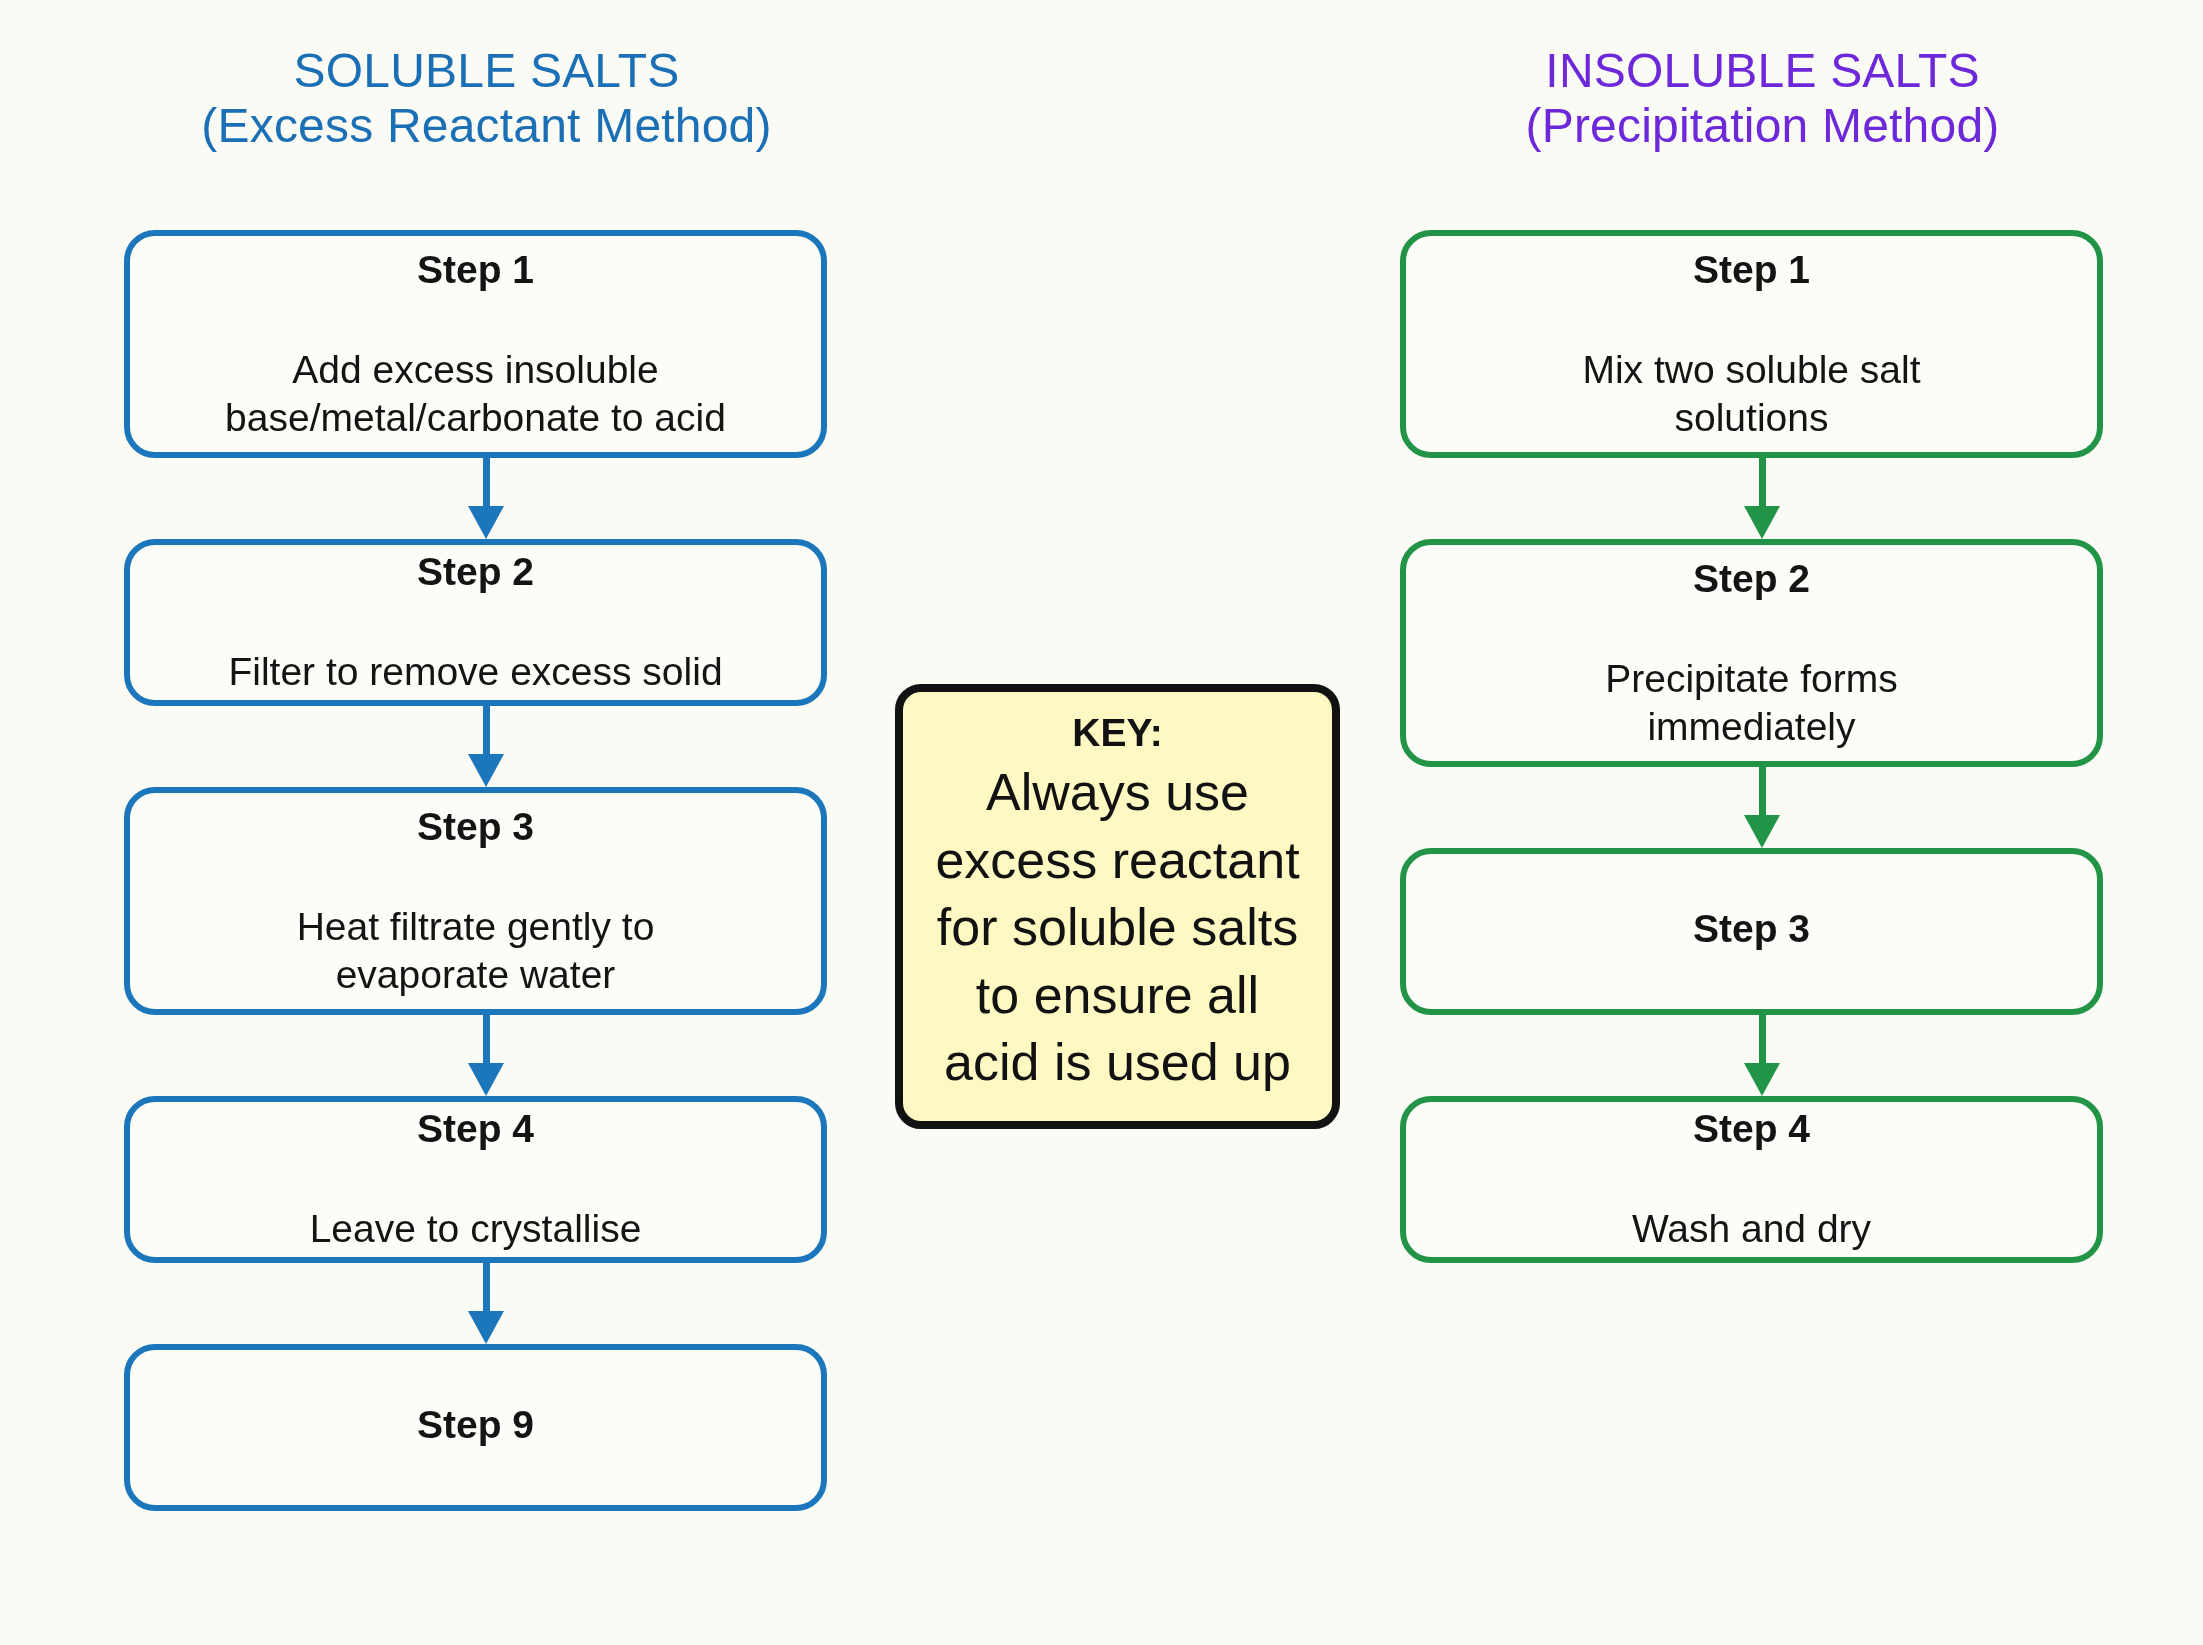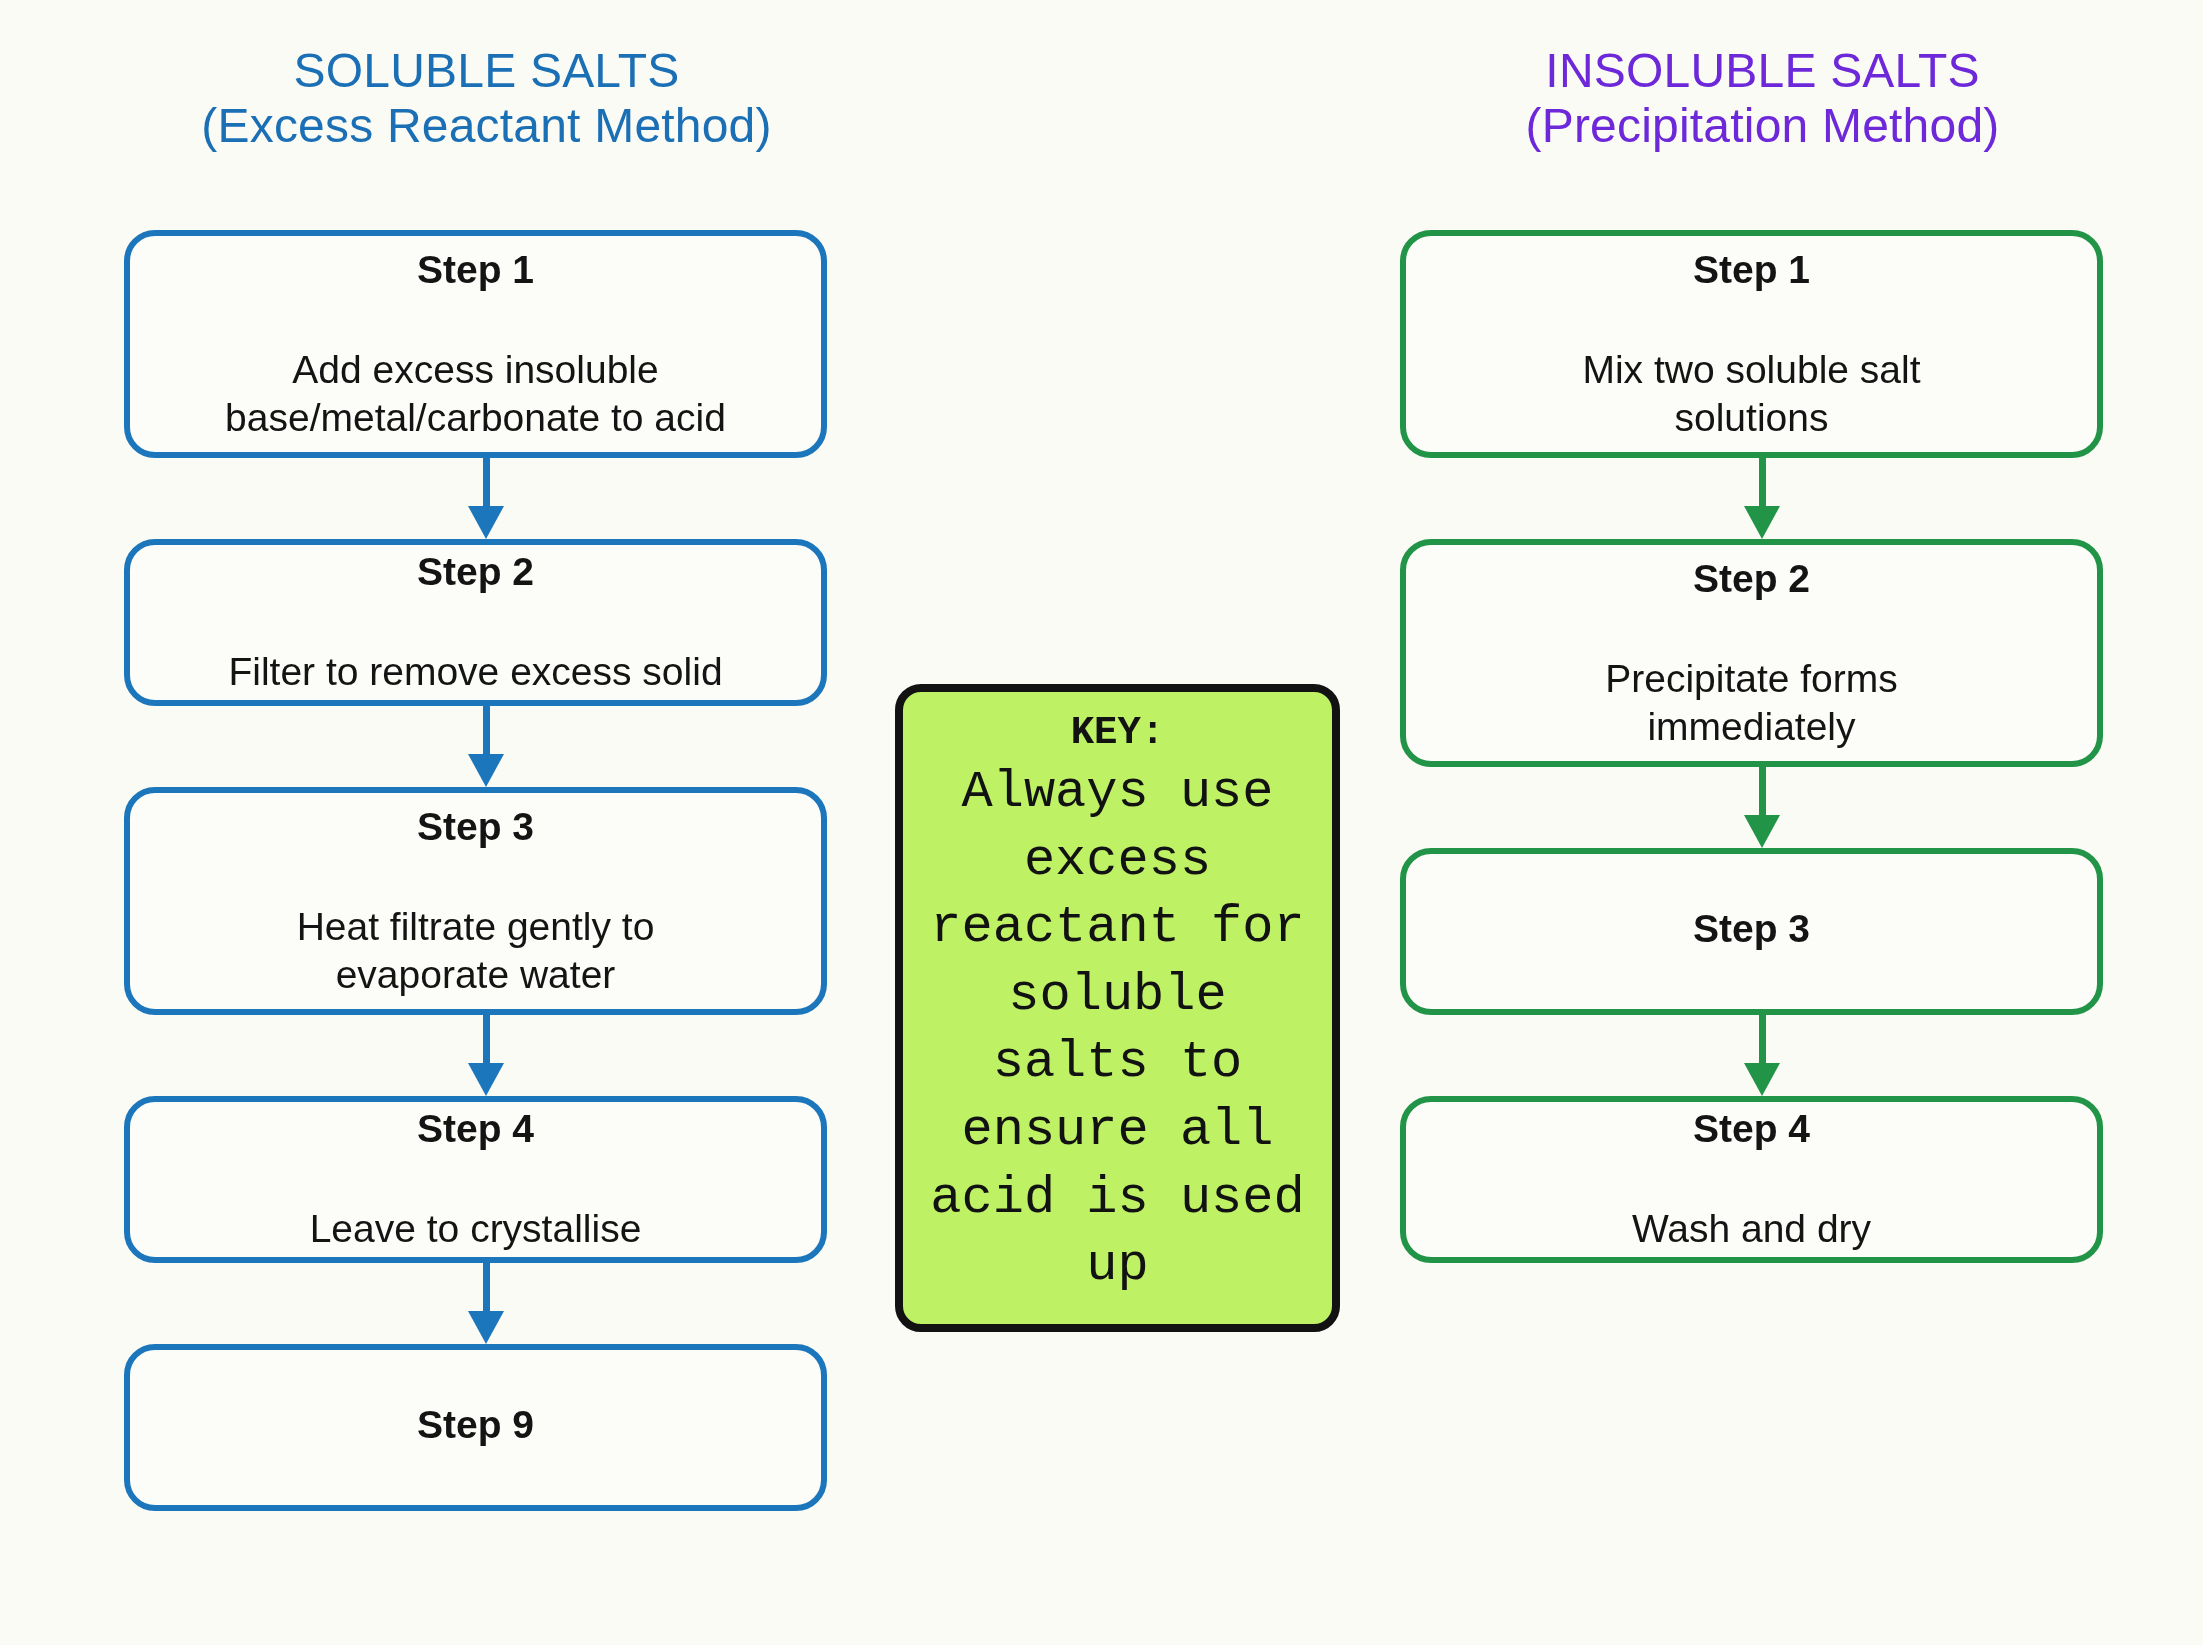--- a/index.html
+++ b/index.html
@@ -116,26 +116,25 @@
   .arrow-green .shaft { background: #229447; }
   .arrow-green .head  { border-top: 33px solid #229447; }
 
   
   .key-box {
     position: absolute;
     left: 895px;
     top: 684px;
     width: 445px;
     box-sizing: border-box;
-    background: #bef264;
+    background: #fef9c3;
     border: 8.3px solid #121212;
     border-radius: 26px;
     padding: 18.4px 20px 24px 20px;
     text-align: center;
-    font-family: Liberation Mono, monospace;
   }
   .key-title {
     font-weight: bold;
     font-size: 39px;
     color: #121212;
     line-height: 1.2;
     margin-bottom: 1.8px;
   }
   .key-text {
     font-size: 52px;

